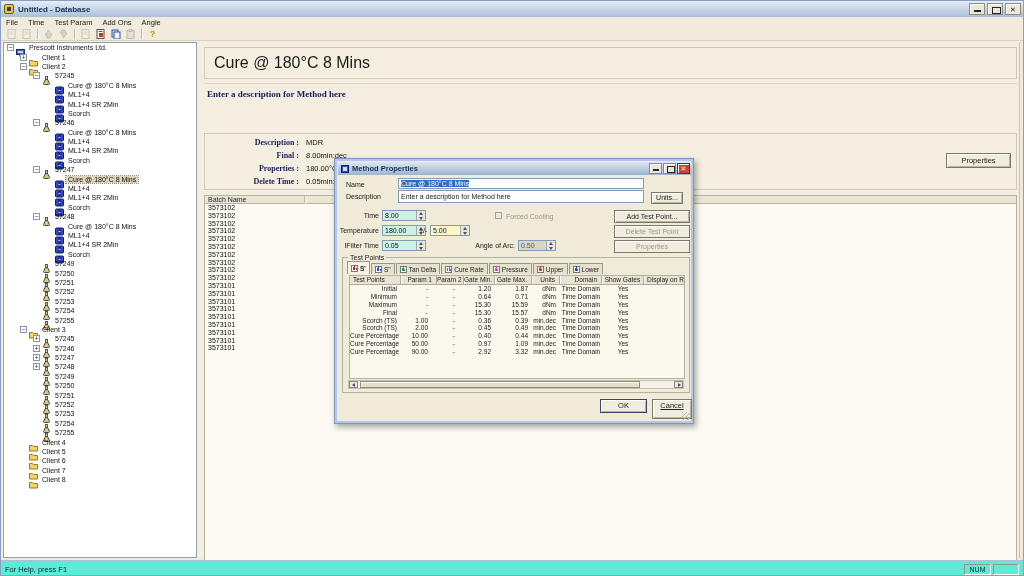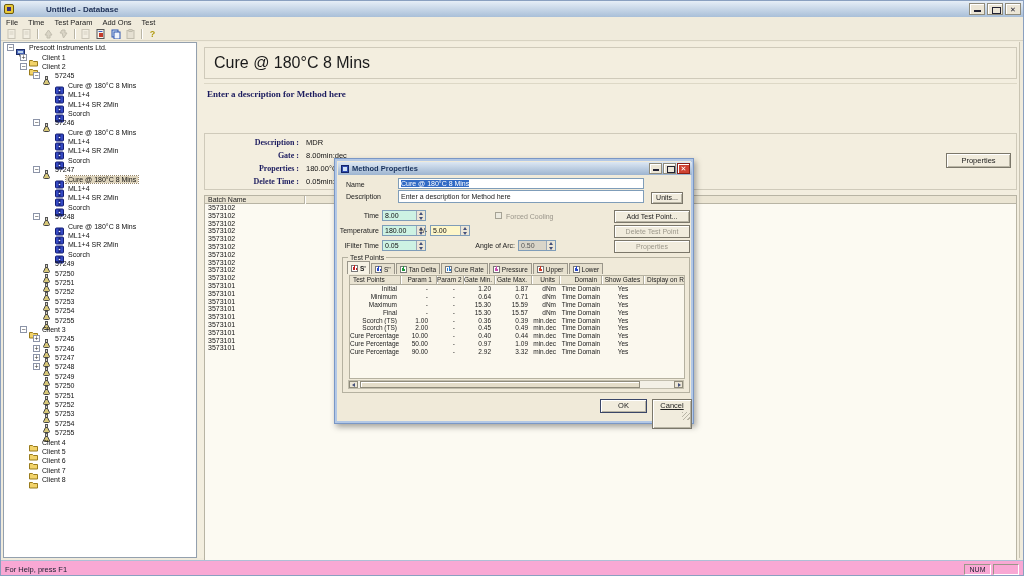--- a/index.html
+++ b/index.html
@@ -5,21 +5,21 @@
   * { margin:0; padding:0; box-sizing:border-box; }
   html,body { width:1024px; height:576px; overflow:hidden; }
   body { font-family:"Liberation Sans", sans-serif; background:#f0ebdc; }
   #app { position:relative; width:1024px; height:576px; background:#f0ebdc; border:1px solid #8aa0c0; overflow:hidden; }
 
   
   #titlebar { position:absolute; left:0; top:0; width:1024px; height:16px;
     background:linear-gradient(#e6eef7,#a9bfd8); display:flex; align-items:center; }
   #app-icon { width:10px; height:10px; margin:0 4px 0 3px; background:#e8c83a; border:1px solid #6b5a10; border-radius:2px; position:relative; }
   #app-icon::after{ content:""; position:absolute; left:2px; top:2px; width:4px; height:4px; background:#3a3080; }
-  #title-text { font-size:8px; font-weight:bold; color:#1d2f55;margin-left:28px; }
+  #title-text { font-size:8px; font-weight:bold; color:#1d2f55; }
   .winbtns { position:absolute; right:4px; top:2px; display:flex; gap:2px; }
   .wbtn { width:16px; height:12px; background:#ece6d6; border:1px solid #8f8b7b;
     box-shadow:inset 1px 1px 0 #fff; font-size:7px; line-height:10px; text-align:center; color:#223; position:relative; }
   .wbtn.min::after{ content:""; position:absolute; left:4px; bottom:2px; width:7px; height:2px; background:#223; }
   .wbtn.max::after{ content:""; position:absolute; left:4px; top:3px; width:7px; height:5px; border:1px solid #223; }
   .wbtn.close::after{ content:"\2715"; position:absolute; left:0; top:1px; width:100%; text-align:center; }
 
   
   #menubar { position:absolute; left:0; top:16px; width:1024px; height:11px; display:flex; align-items:center; background:#f0ebdc; }
   .mitem { font-size:7.5px; color:#222; padding:0 5px; height:11px; line-height:11px; }
@@ -55,21 +55,21 @@
   #main-properties-btn { position:absolute; left:748px; top:111px; width:65px; height:15px; line-height:13px; }
   #listheader { position:absolute; left:6px; top:153px; width:813px; height:9px; background:#ebe5d3;
     border:1px solid #b8b4a4; font-size:7px; color:#222; line-height:8px; }
   #listheader .hcell { padding-left:3px; display:inline-block; }
   #listheader .hsep { position:absolute; left:99px; top:0; width:1px; height:8px; background:#b8b4a4; box-shadow:1px 0 0 #fff; }
   #listbody { position:absolute; left:6px; top:162px; width:813px; height:393px; background:#fcfaf2;
     border:1px solid #b8b4a4; border-top:none; overflow:hidden; }
   .lrow { height:7.8px; font-size:7px; line-height:7.8px; color:#111; padding-left:3px; }
 
   
-  #statusbar { position:absolute; left:0; top:559px; width:1024px; height:17px; background:#f9a8d4; border-top:1px solid #aebfd6; }
+  #statusbar { position:absolute; left:0; top:559px; width:1024px; height:17px; background:#5eead4; border-top:1px solid #aebfd6; }
   #status-text { position:absolute; left:4px; top:4px; font-size:7.5px; color:#223; }
   .spanel { position:absolute; top:3px; height:11px; border:1px solid; border-color:#9a9688 #fff #fff #9a9688;
     font-size:7px; color:#223; text-align:center; line-height:10px; }
   #num-panel { left:963px; width:27px; }
   #blank-panel { left:992px; width:26px; }
 
   
   #dialog { position:absolute; left:333px; top:157px; width:360px; height:266px; background:#f0ead9;
     border:1px solid #7a97c5; box-shadow:inset 0 0 0 2px #b3c8e6, 2px 3px 6px rgba(0,0,0,.35); z-index:10; }
   #dlg-titlebar { position:absolute; left:3px; top:3px; width:354px; height:13px;
@@ -121,21 +121,21 @@
   .tdc { font-size:6.5px; line-height:7.9px; color:#1a1a1a; overflow:hidden; white-space:nowrap; flex:none; }
   .al-l { text-align:left; padding-left:3px; } .al-r { text-align:right; padding-right:4px; } .al-c { text-align:center; }
   .pr8 { padding-right:9px; }
 
   #hscroll { position:absolute; left:13px; top:221px; width:336px; height:9px; background:#f4f1e6; border:1px solid #c2bead; display:flex; }
   .sarrow { width:9px; height:7px; background:#ece6d6; border:1px solid #8f8b7b; position:relative; flex:0 0 9px; }
   .sarrow.left::after{ content:""; position:absolute; left:2px; top:1px; border-top:2px solid transparent; border-bottom:2px solid transparent; border-right:3px solid #44507a; }
   .sarrow.right::after{ content:""; position:absolute; left:3px; top:1px; border-top:2px solid transparent; border-bottom:2px solid transparent; border-left:3px solid #44507a; }
   #sthumb { margin-left:2px; width:280px; height:7px; background:#e4ddc9; border:1px solid #8f8b7b; box-shadow:inset 1px 1px 0 #fff; }
   #ok-btn { position:absolute; left:265px; top:240px; width:47px; height:14px; line-height:12px; border:1px solid #3a4668; }
-  #cancel-btn { position:absolute; left:317px; top:240px; width:40px; height:30px; line-height:12px;text-decoration:underline; }
+  #cancel-btn { position:absolute; left:317px; top:240px; width:40px; height:20px; line-height:12px;text-decoration:underline; }
   #grip { position:absolute; right:3px; bottom:3px; width:8px; height:8px;
     background:repeating-linear-gradient(135deg,#b9b5a5 0 1px,transparent 1px 3px); }
 </style>
 </head>
 <body>
 
 <div id="app">
 
   <div id="titlebar">
     <div id="app-icon"></div>
@@ -145,21 +145,21 @@
       <div class="wbtn max"></div>
       <div class="wbtn close"></div>
     </div>
   </div>
 
   <div id="menubar">
       <div class="mitem">File</div>
       <div class="mitem">Time</div>
       <div class="mitem">Test Param</div>
       <div class="mitem">Add Ons</div>
-      <div class="mitem">Test</div>
+      <div class="mitem">Angle</div>
     </div>
   <div id="toolbar">
       <div class="tico" style="opacity: 0.45;">
         <svg width="9" height="10">
           <rect x="1" y="0.5" width="7" height="9" fill="#f6f3ea" stroke="#9a968a"></rect>
           <line x1="2.5" y1="3" x2="6.5" y2="3" stroke="#b5b1a5"></line>
           <line x1="2.5" y1="5" x2="6.5" y2="5" stroke="#b5b1a5"></line>
         </svg>
       </div>
       <div class="tico" style="opacity: 0.45;">
@@ -604,21 +604,21 @@
       <div id="method-title">Cure @ 180°C 8 Mins</div>
     </div>
     <div id="title-sep"></div>
     <div id="method-desc">Enter a description for Method here</div>
     <div id="infobox">
         <div class="inforow" style="top: 4px;">
           <div class="infolabel">Description :</div>
           <div class="infoval">MDR</div>
         </div>
         <div class="inforow" style="top: 17px;">
-          <div class="infolabel">Gate :</div>
+          <div class="infolabel">Final :</div>
           <div class="infoval">8.00min:dec</div>
         </div>
         <div class="inforow" style="top: 30px;">
           <div class="infolabel">Properties :</div>
           <div class="infoval">180.00°C</div>
         </div>
         <div class="inforow" style="top: 43px;">
           <div class="infolabel">Delete Time :</div>
           <div class="infoval">0.05min:dec</div>
         </div>

